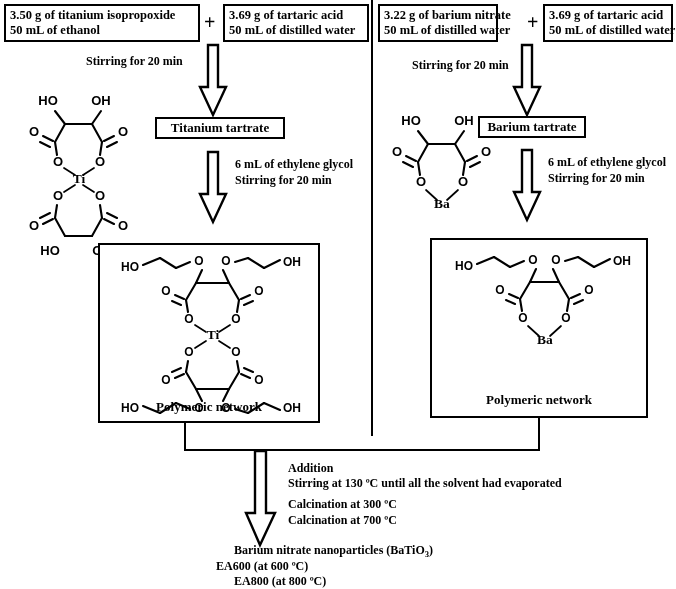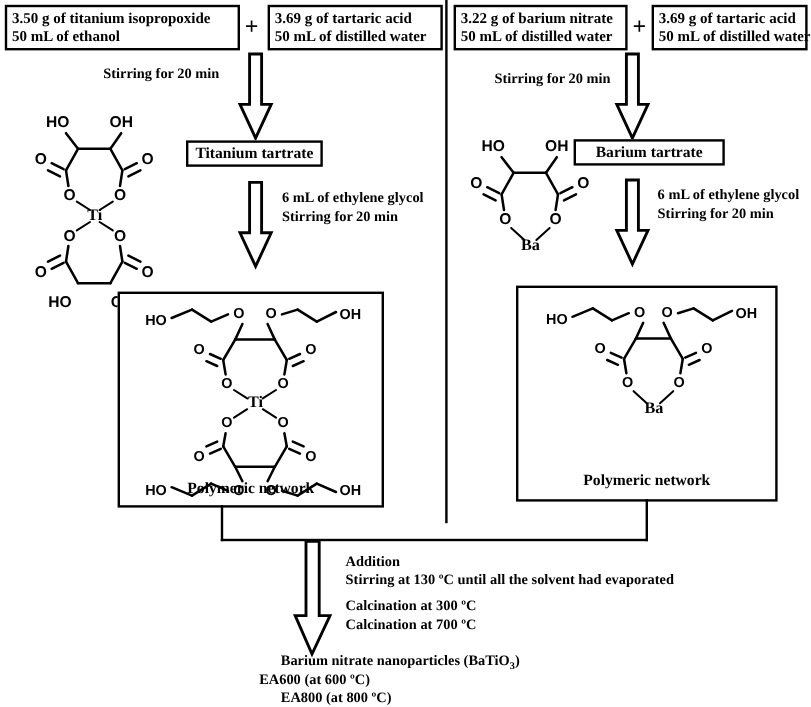--- a/index.html
+++ b/index.html
@@ -69,41 +69,41 @@
     <span class="ln">50 mL of ethanol</span>
   </div>
 
   <div class="plus" style="left:204px;top:12px;">+</div>
 
   <div class="box reagent" style="left:223px;top:4px;width:146px;height:38px;">
     <span class="ln">3.69 g of tartaric acid</span>
     <span class="ln">50 mL of distilled water</span>
   </div>
 
-  <div class="box reagent" style="left:378px;top:4px;width:145px;height:38px;">
+  <div class="box reagent" style="left:378px;top:4px;width:120px;height:38px;">
     <span class="ln">3.22 g of barium nitrate</span>
     <span class="ln">50 mL of distilled water</span>
   </div>
 
   <div class="plus" style="left:527px;top:12px;">+</div>
 
   <div class="box reagent" style="left:543px;top:4px;width:130px;height:38px;">
     <span class="ln">3.69 g of tartaric acid</span>
     <span class="ln">50 mL of distilled water</span>
   </div>
 
   <div class="vline" style="left:371px;top:0px;height:436px;"></div>
 
   <div class="txt" style="left:86px;top:54px;">Stirring for 20 min</div>
 
   <svg class="abs" style="left:199px;top:45px;" width="30" height="72" viewBox="0 0 30 72">
     <polygon points="9,0 19,0 19,42 27,42 14,70 1,42 9,42" fill="#fff" stroke="#000" stroke-width="2.4" stroke-linejoin="miter"></polygon>
   </svg>
 
-  <div class="prodbox" style="left:155px;top:117px;width:114px;height:22px;">
+  <div class="prodbox" style="left:155px;top:117px;width:130px;height:22px;">
     <span>Titanium tartrate</span>
   </div>
 
   <svg class="abs" style="left:199px;top:152px;" width="30" height="72" viewBox="0 0 30 72">
     <polygon points="9,0 19,0 19,42 27,42 14,70 1,42 9,42" fill="#fff" stroke="#000" stroke-width="2.4" stroke-linejoin="miter"></polygon>
   </svg>
 
   <div class="txt" style="left:235px;top:157px;">6 mL of ethylene glycol</div>
   <div class="txt" style="left:235px;top:173px;">Stirring for 20 min</div>
 
@@ -152,21 +152,21 @@
     <text class="atom" x="28" y="160">HO</text>
     <text class="atom" x="80" y="160">OH</text>
   </svg>
 
   <div class="txt" style="left:412px;top:58px;">Stirring for 20 min</div>
 
   <svg class="abs" style="left:513px;top:45px;" width="30" height="72" viewBox="0 0 30 72">
     <polygon points="9,0 19,0 19,42 27,42 14,70 1,42 9,42" fill="#fff" stroke="#000" stroke-width="2.4" stroke-linejoin="miter"></polygon>
   </svg>
 
-  <div class="prodbox" style="left:478px;top:116px;width:126px;height:22px;">
+  <div class="prodbox" style="left:478px;top:116px;width:108px;height:22px;">
     <span>Barium tartrate</span>
   </div>
 
   <svg class="abs" style="left:513px;top:150px;" width="30" height="72" viewBox="0 0 30 72">
     <polygon points="9,0 19,0 19,42 27,42 14,70 1,42 9,42" fill="#fff" stroke="#000" stroke-width="2.4" stroke-linejoin="miter"></polygon>
   </svg>
 
   <div class="txt" style="left:548px;top:155px;">6 mL of ethylene glycol</div>
   <div class="txt" style="left:548px;top:171px;">Stirring for 20 min</div>
 

